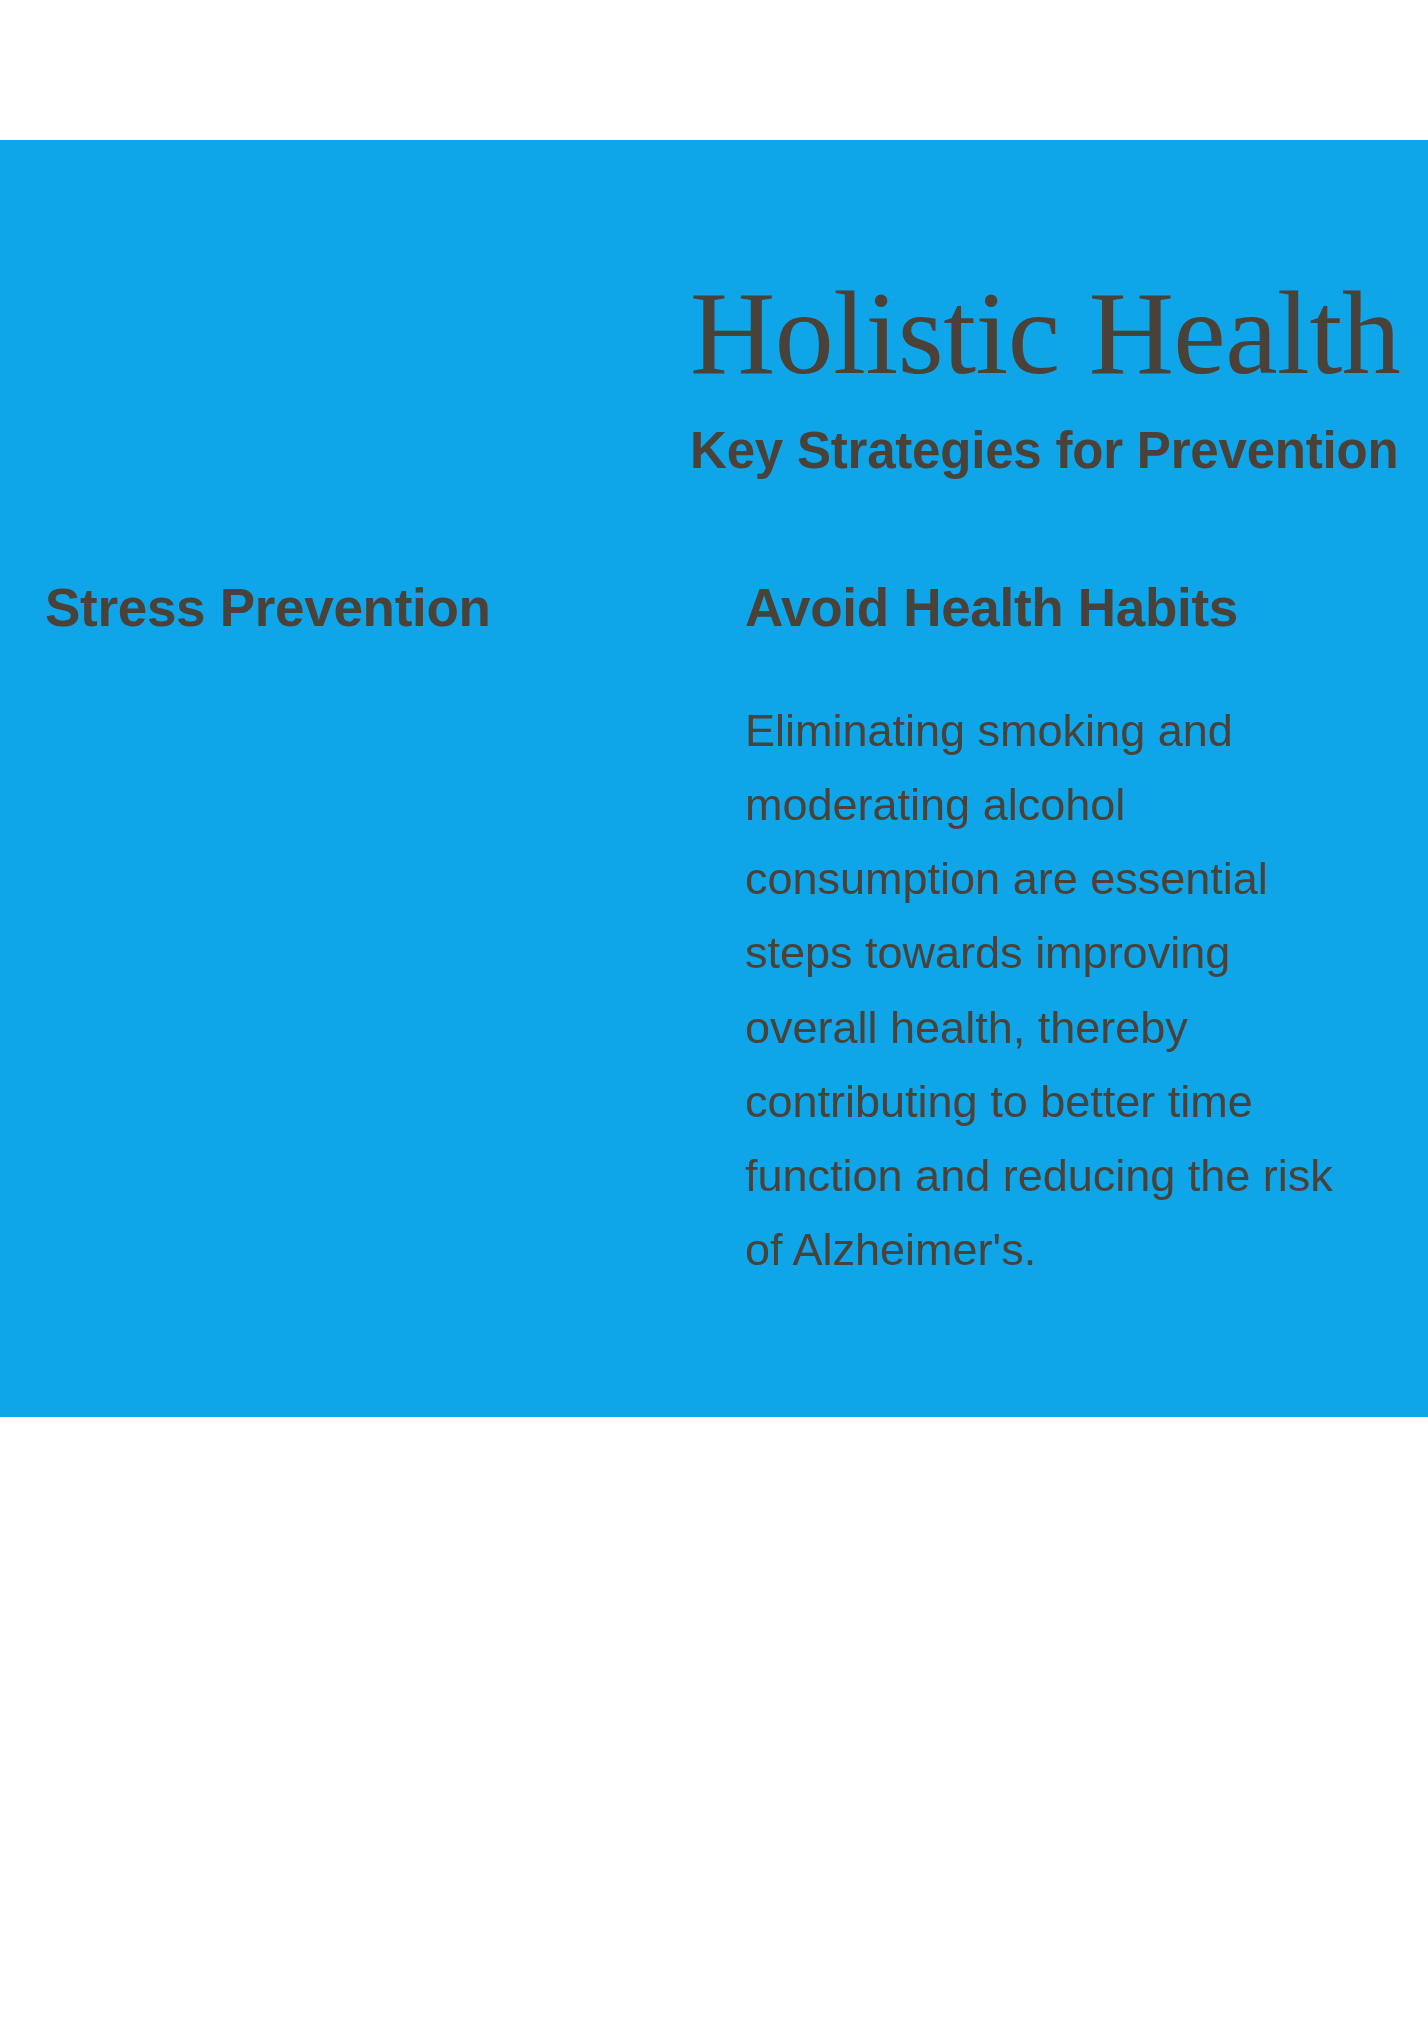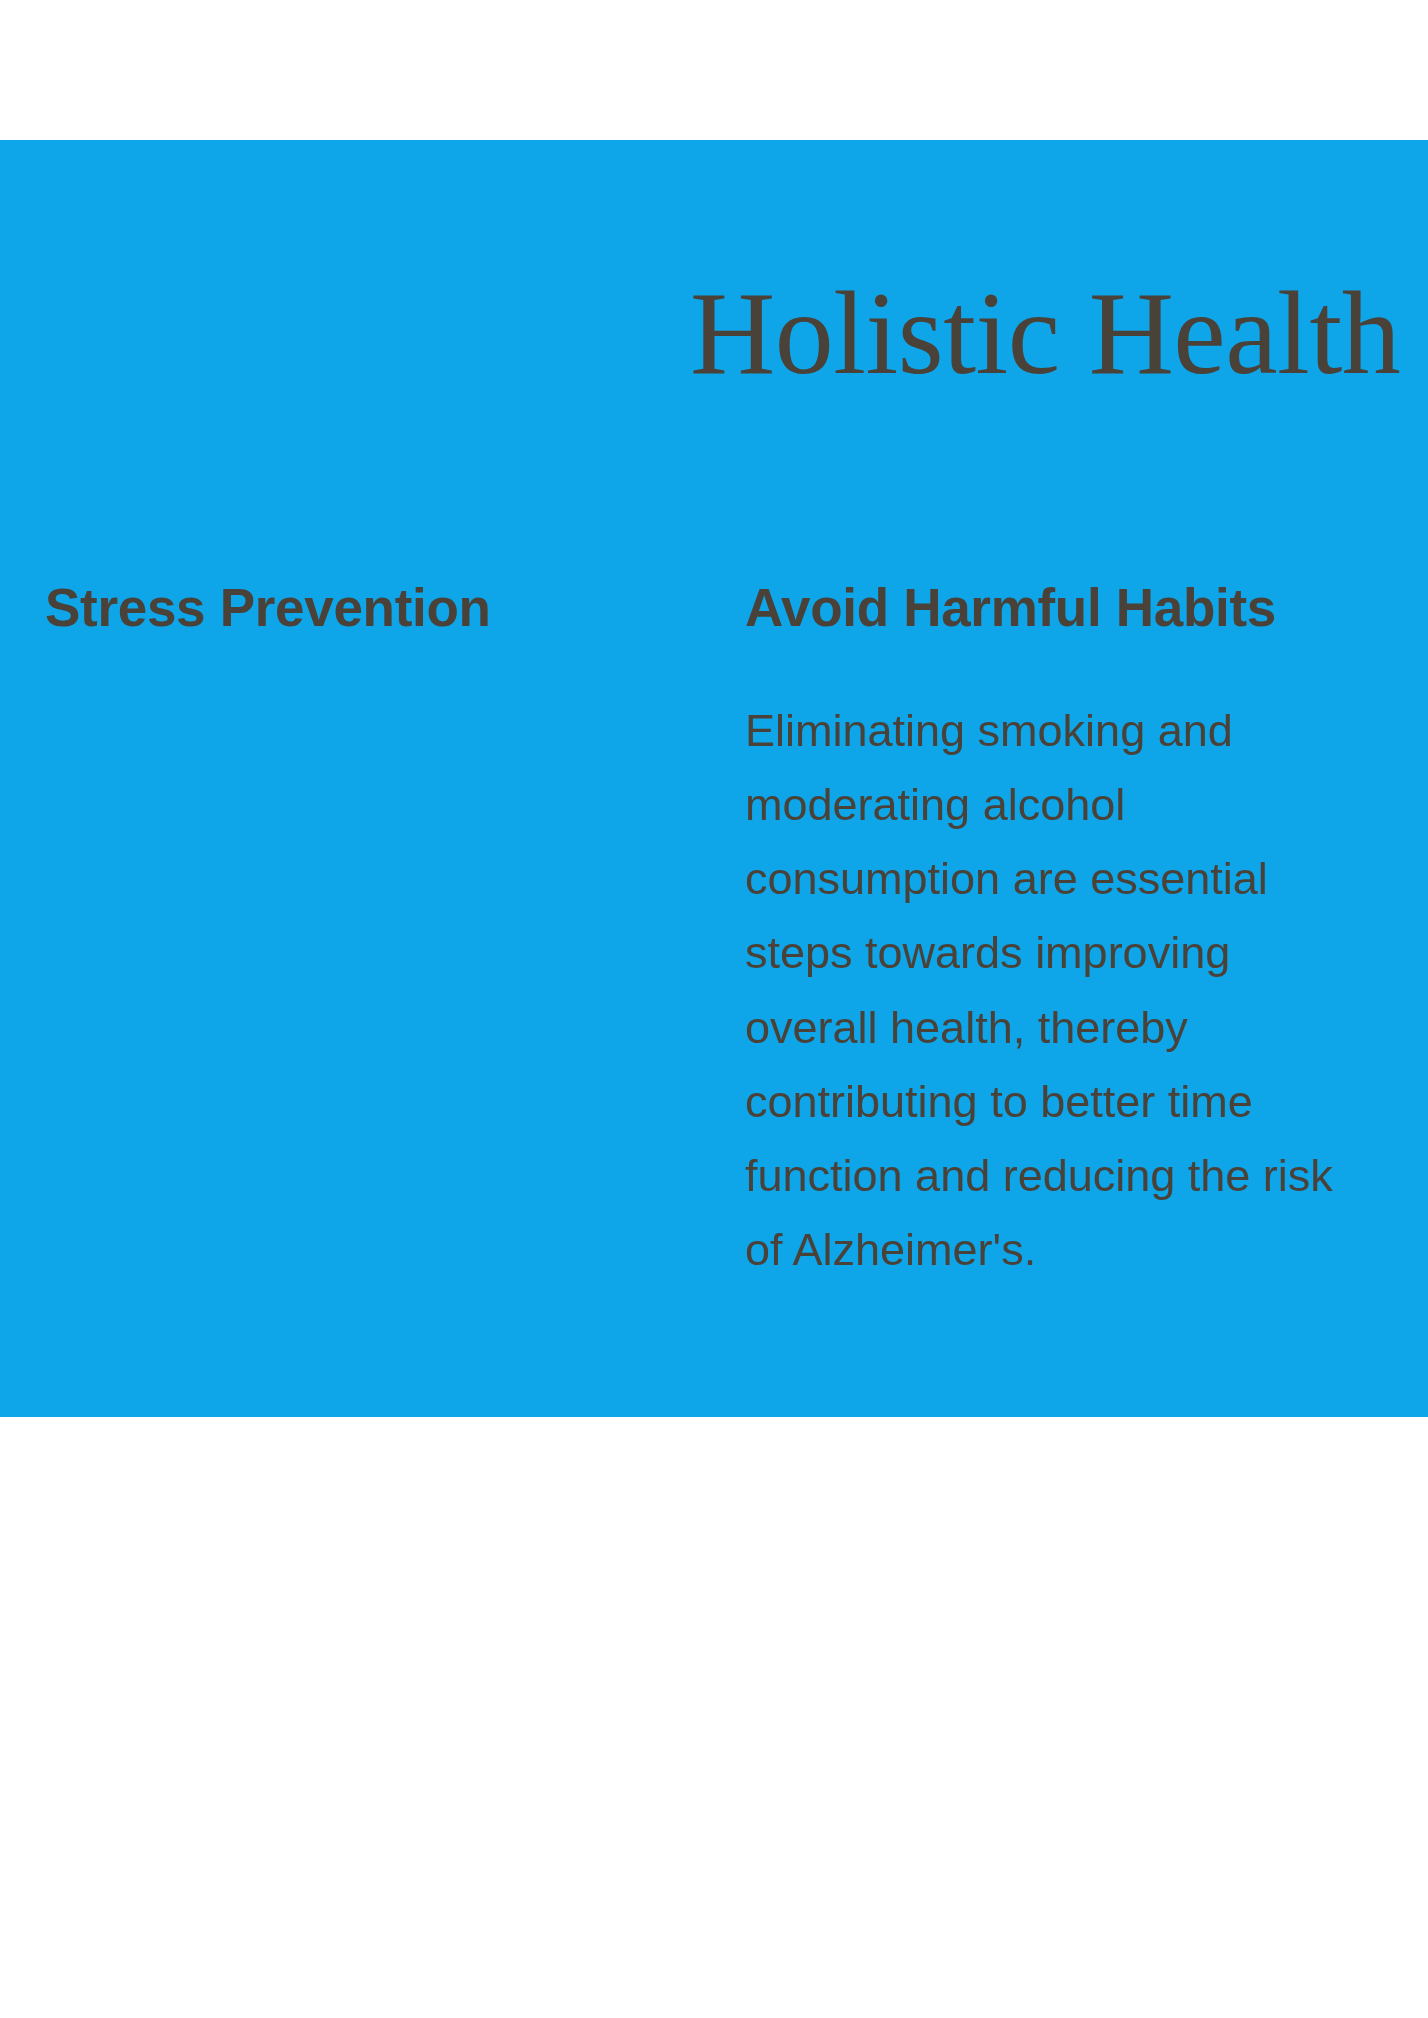--- a/index.html
+++ b/index.html
@@ -120,27 +120,28 @@
 <body>
 
 <div id="page">
 
   <div id="panel">
 
     <div id="header"></div>
 
     <h1 id="poster-title">Holistic Health</h1>
 
+    <h2 id="poster-subtitle">Key Strategies for Prevention</h2>
 
     <div id="columns">
 
       <div class="column" id="column-0">
         <div class="column-heading">Stress Prevention</div>
       </div>
 
       <div class="column" id="column-1">
-        <div class="column-heading">Avoid Harmful Habits</div>
+        <div class="column-heading">Avoid Health Habits</div>
         <p class="column-body">Eliminating smoking and moderating alcohol consumption are essential steps towards improving overall health, thereby contributing to better time function and reducing the risk of Alzheimer's.</p>
       </div>
 
     </div>
   </div>
 </div>
 
 </body></html>

